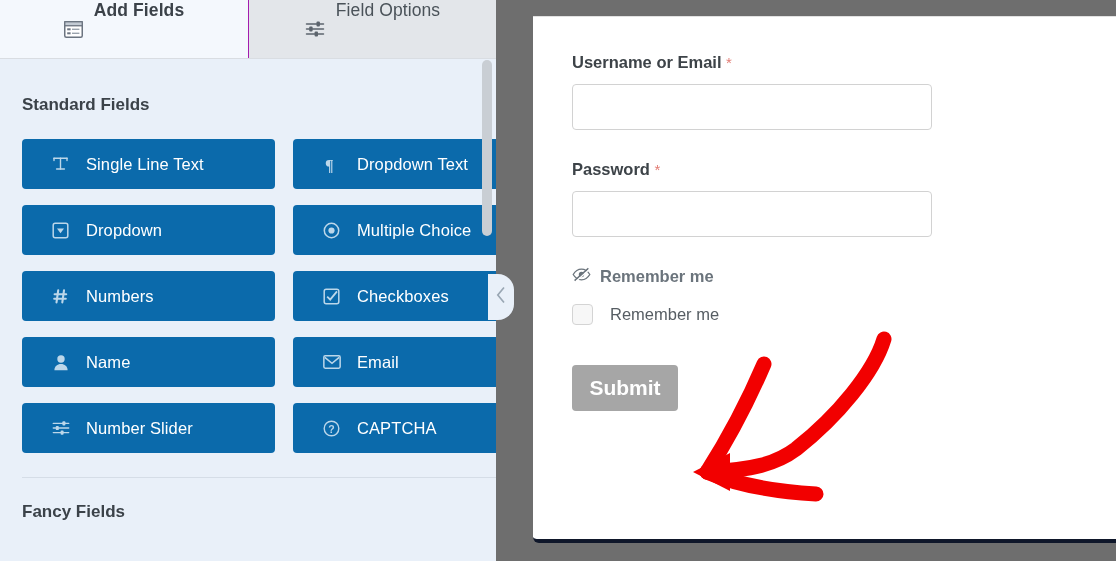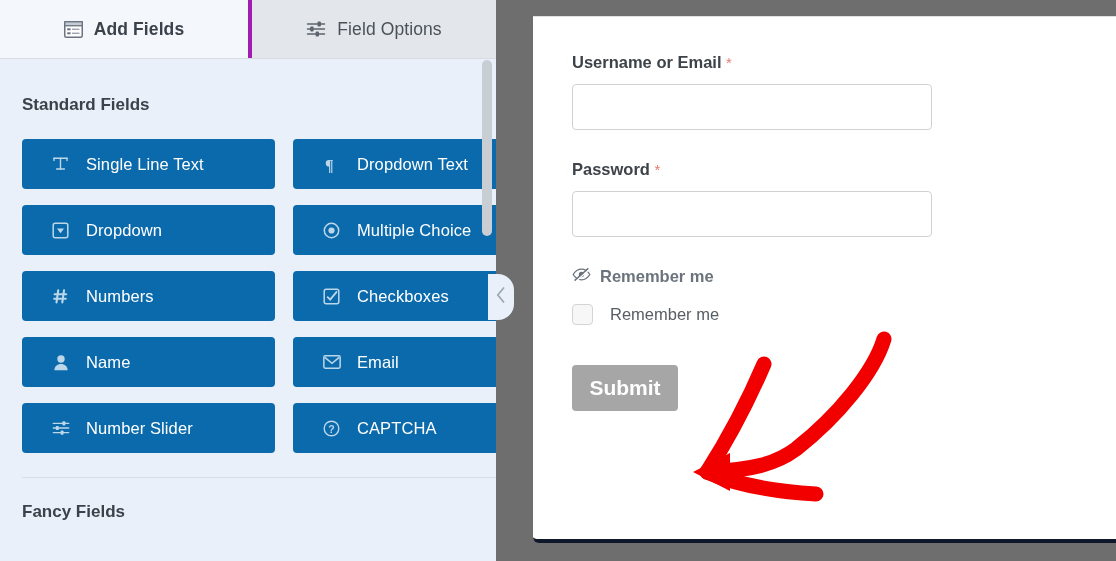--- a/index.html
+++ b/index.html
@@ -18,30 +18,30 @@
     background: #e9f0f9;
     overflow: hidden;
   }
   #tab-bar {
     position: absolute; left: 0; top: 0; width: 496px; height: 59px;
     display: flex;
     border-bottom: 1px solid #d9dde2;
   }
   .tab {
     flex: 1 1 50%;
-    display: flex; align-items: center; justify-content: center;
+    display: flex; justify-content: center;
     gap: 11px;
     font-size: 17.5px;
     color: #3b4249;
     cursor: pointer;
     position: relative;
     letter-spacing: .1px;
   }
   .tab.active { background: #f4f8fd; font-weight: bold; }
-  .tab.inactive { background: #e3e6ea; color: #4a5259; border-left: 4px solid #a21caf; }
+  .tab.inactive { background: #e3e6ea; color: #4a5259; border-left: 1px solid #a21caf; }
   .tab .ticon { display: inline-flex; align-items: center; justify-content: center; }
 
   #panel-body { position: absolute; left: 0; top: 69px; width: 570px; height: 502px; }
 
   .section-head {
     height: 44px;
     display: flex; align-items: center; justify-content: space-between;
     padding: 0 26px 0 22px;
     font-size: 17px; font-weight: bold; color: #3b4249;
     cursor: pointer;

